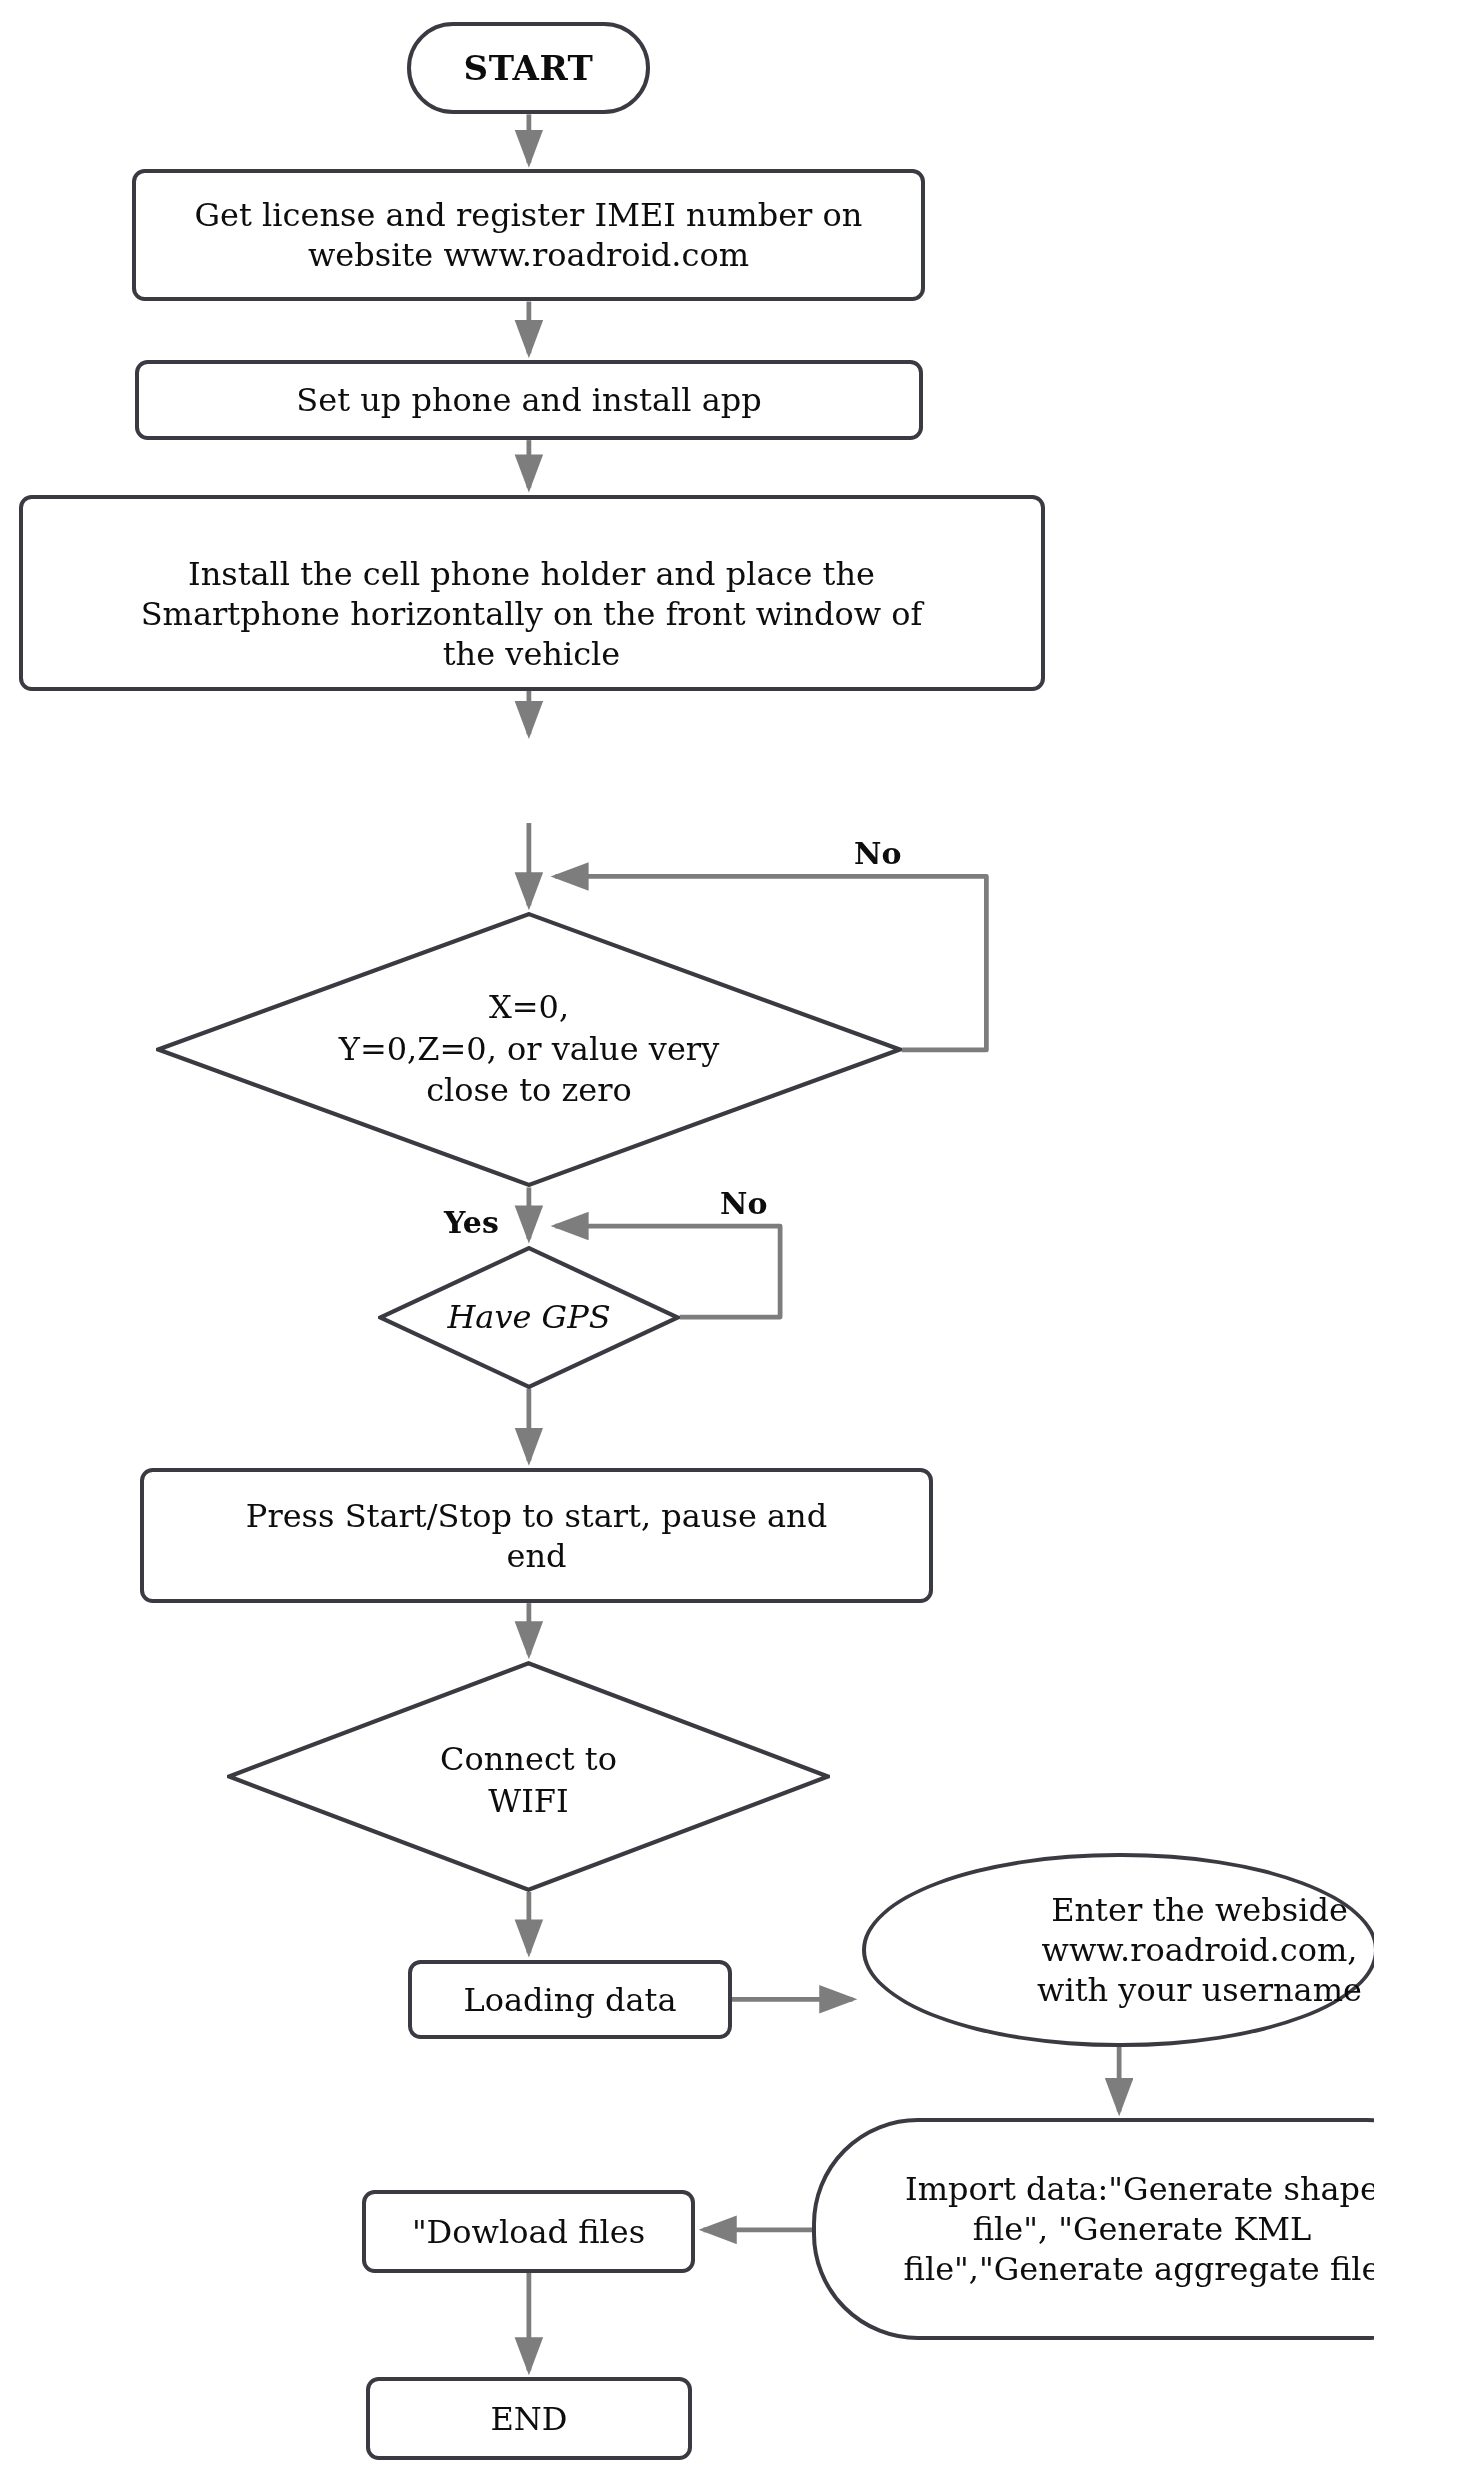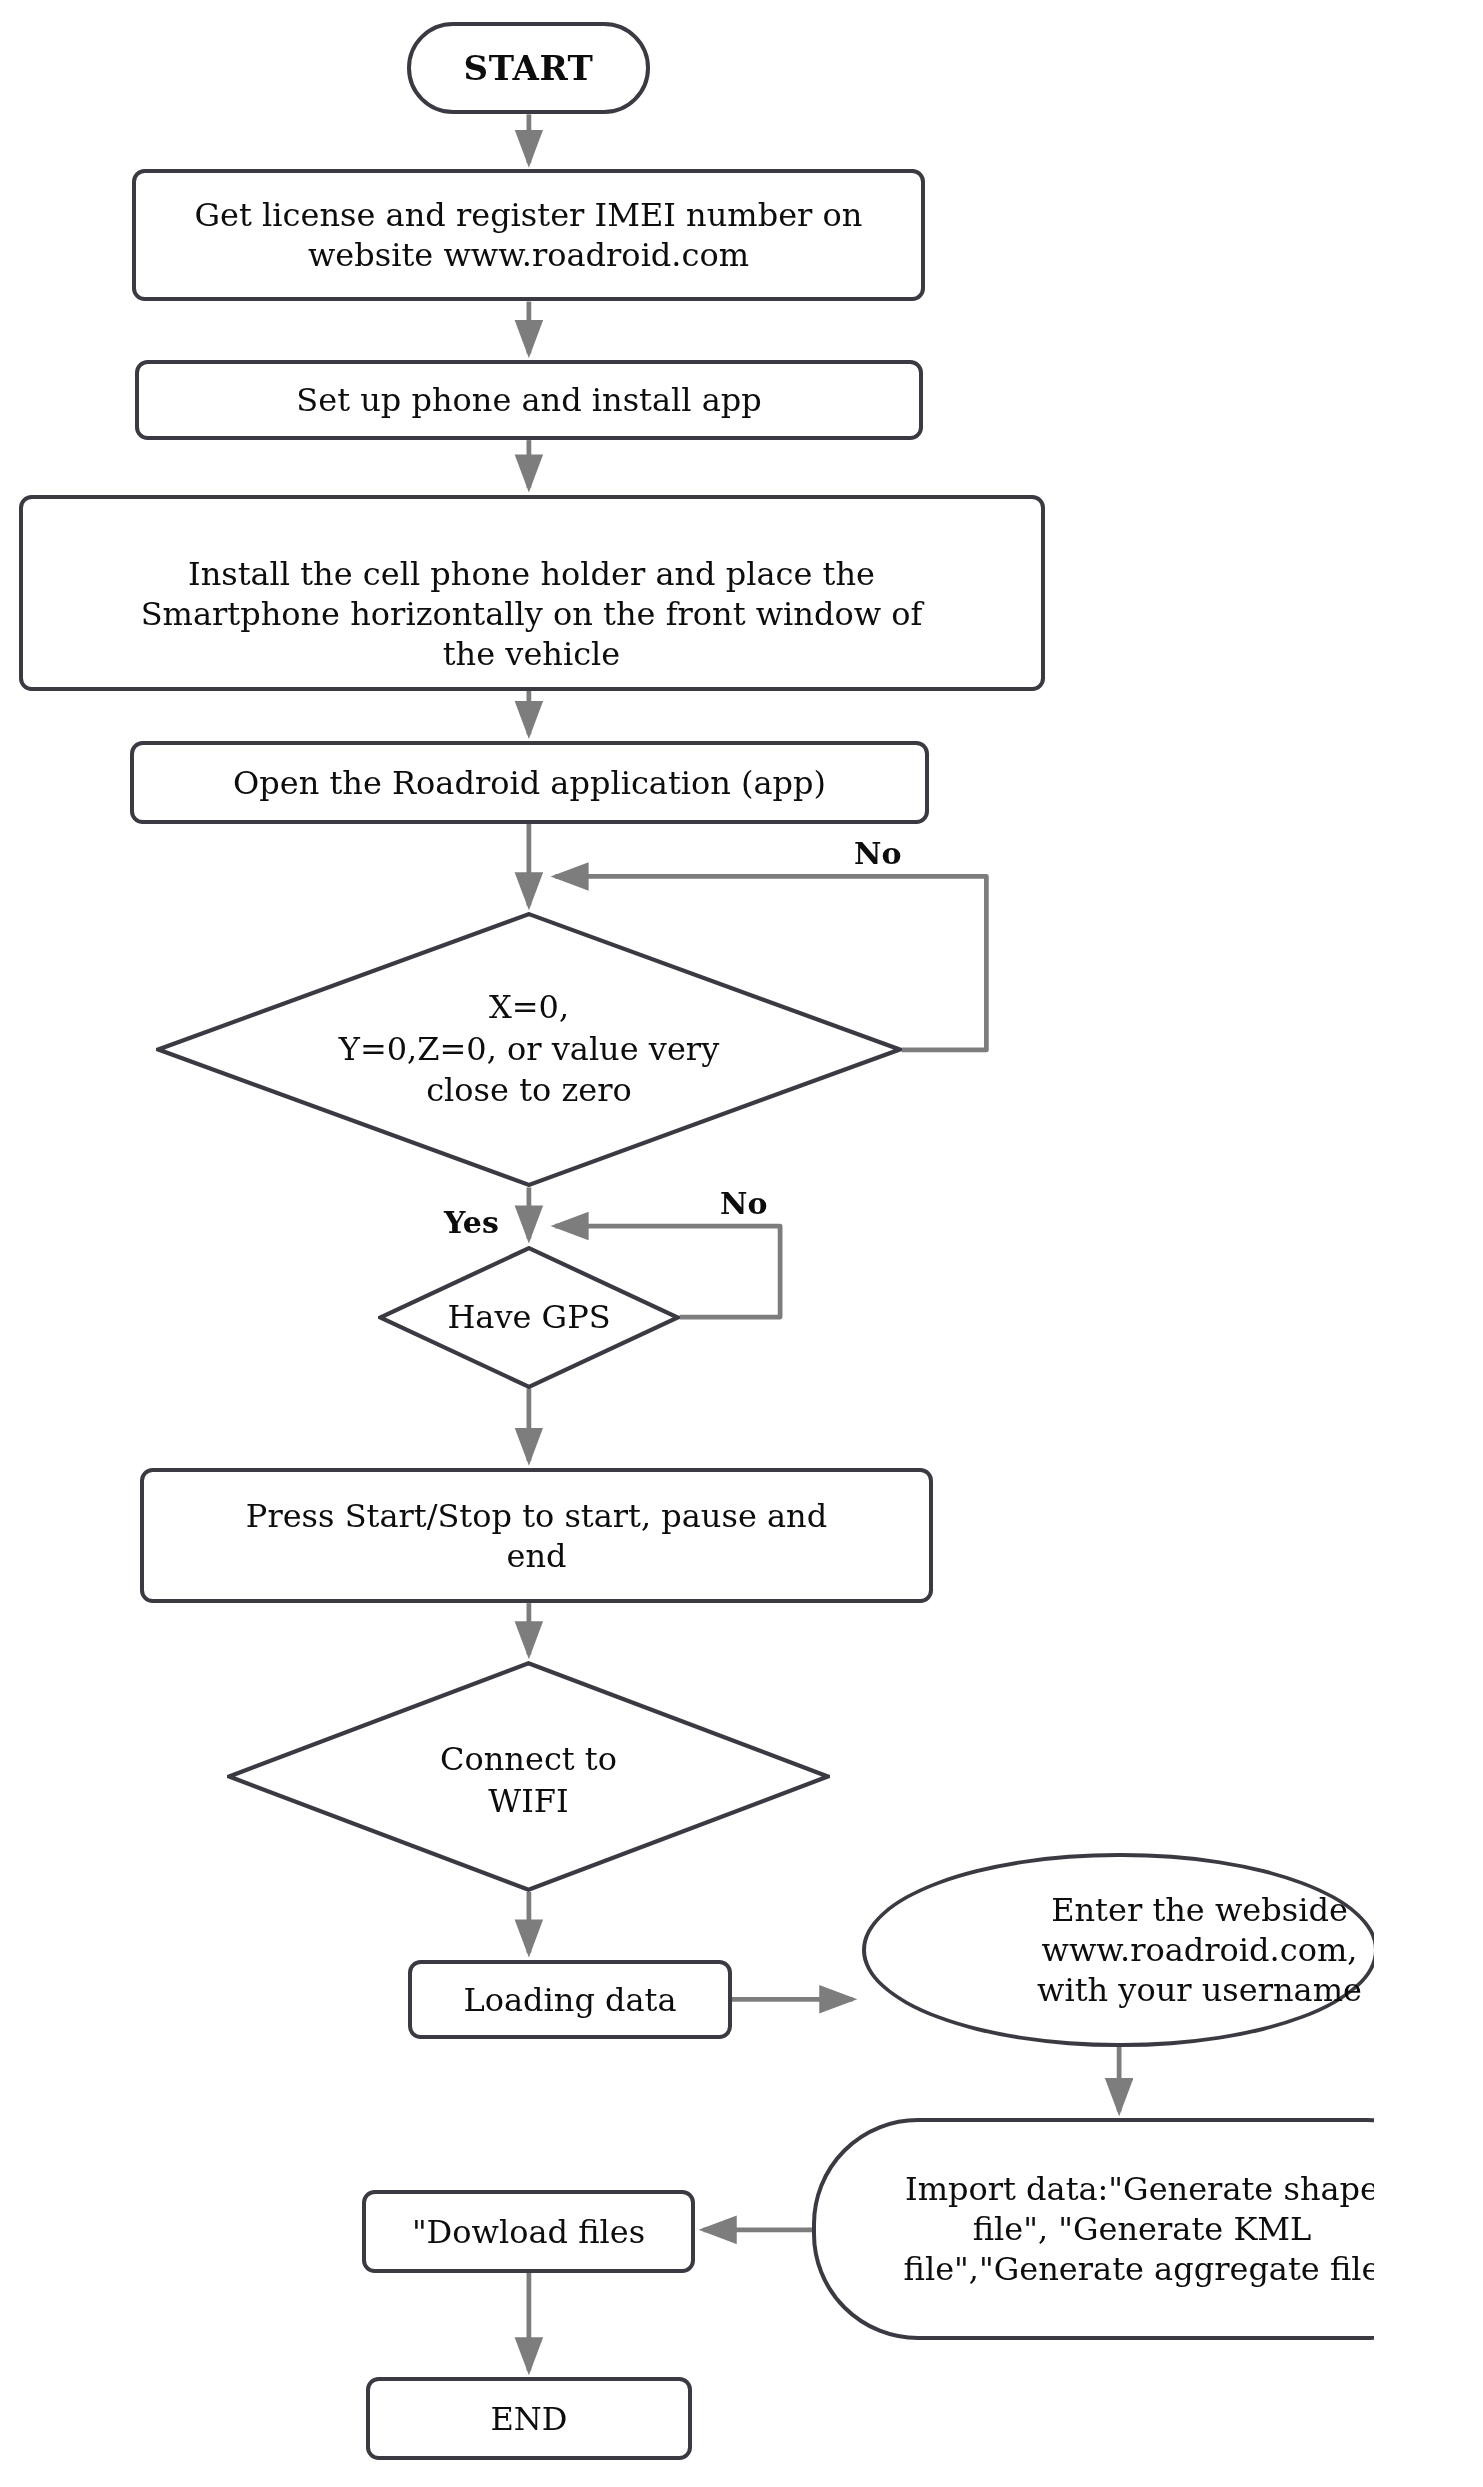--- a/index.html
+++ b/index.html
@@ -96,35 +96,32 @@
   </div>
 
   <div class="node" style="left:135px; top:360px; width:788px; height:80px;">
     <span class="lbl" style="max-width:730px;">Set up phone and install app</span>
   </div>
 
   <div class="node" style="left:18.5px; top:495px; width:1026px; height:196px;">
     <span class="lbl" style="max-width:783px;margin-top:42px;">Install the cell phone holder and place the Smartphone horizontally on the front window of the vehicle</span>
   </div>
 
-  <div class="node" style="left:130px; top:741px; width:799px; height:83px;">
-    <span class="lbl" style="max-width:741px;">Open the Roadroid application (app)</span>
-  </div>
 
   <div class="diamond" style="left:156px; top:912px; width:746px; height:275px;">
     <svg viewBox="0 0 1410 520" xmlns="http://www.w3.org/2000/svg">
       <polygon points="705,4 1406,260 705,516 4,260" fill="#ffffff" stroke="var(--border)" stroke-width="8"></polygon>
     </svg>
     <div class="dtext">
       <span class="lbl" style="max-width:391px;">X=0,
 Y=0,Z=0, or value very close to zero</span>
     </div>
   </div>
 
-  <div class="diamond" style="left:378px; top:1246px; width:302px; height:143px;">
+  <div class="diamond" style="left:378px; top:1246px; width:302px; height:143px;font-style:italic;">
     <svg viewBox="0 0 570 270" xmlns="http://www.w3.org/2000/svg">
       <polygon points="285,4 566,135 285,266 4,135" fill="#ffffff" stroke="var(--border)" stroke-width="8"></polygon>
     </svg>
     <div class="dtext">
       <span class="lbl">Have GPS</span>
     </div>
   </div>
 
   <div class="node" style="left:140px; top:1468px; width:793px; height:135px;">
     <span class="lbl" style="max-width:635px;">Press Start/Stop to start, pause and end</span>

